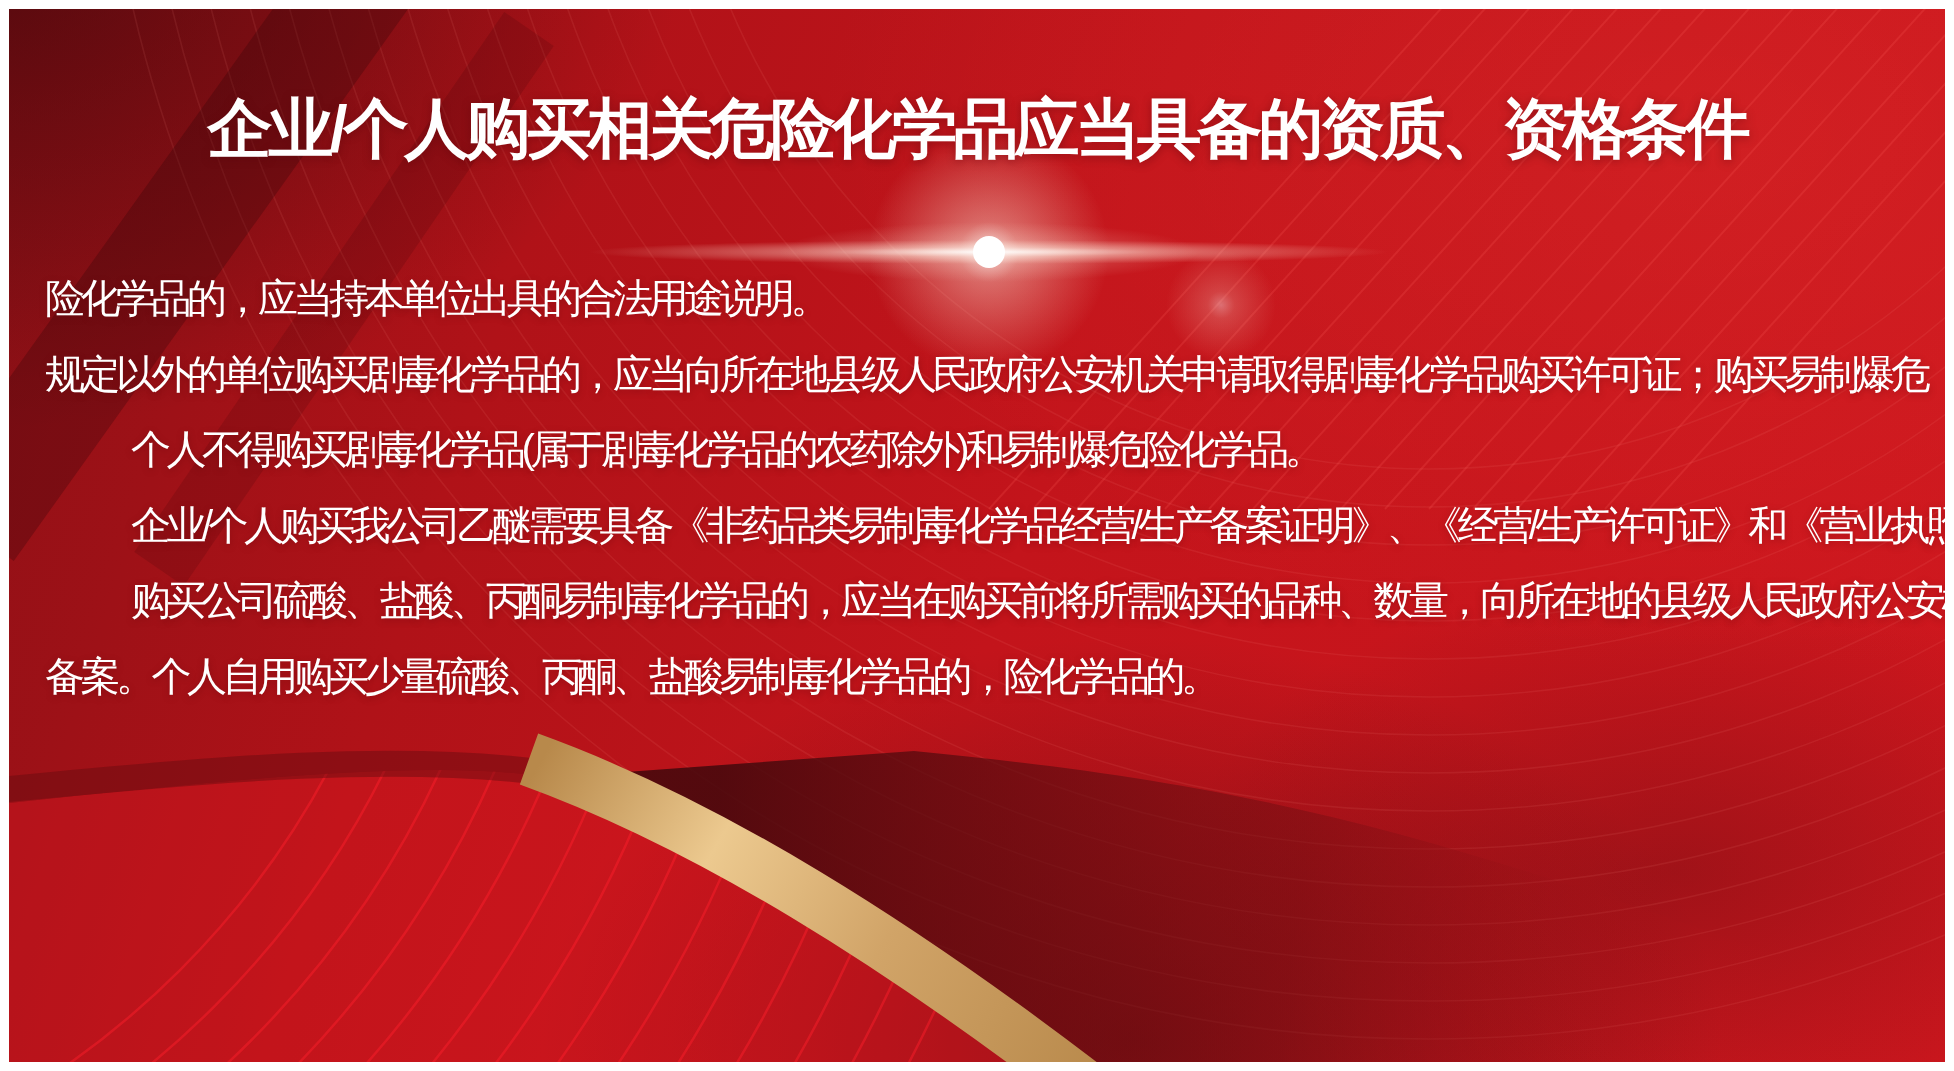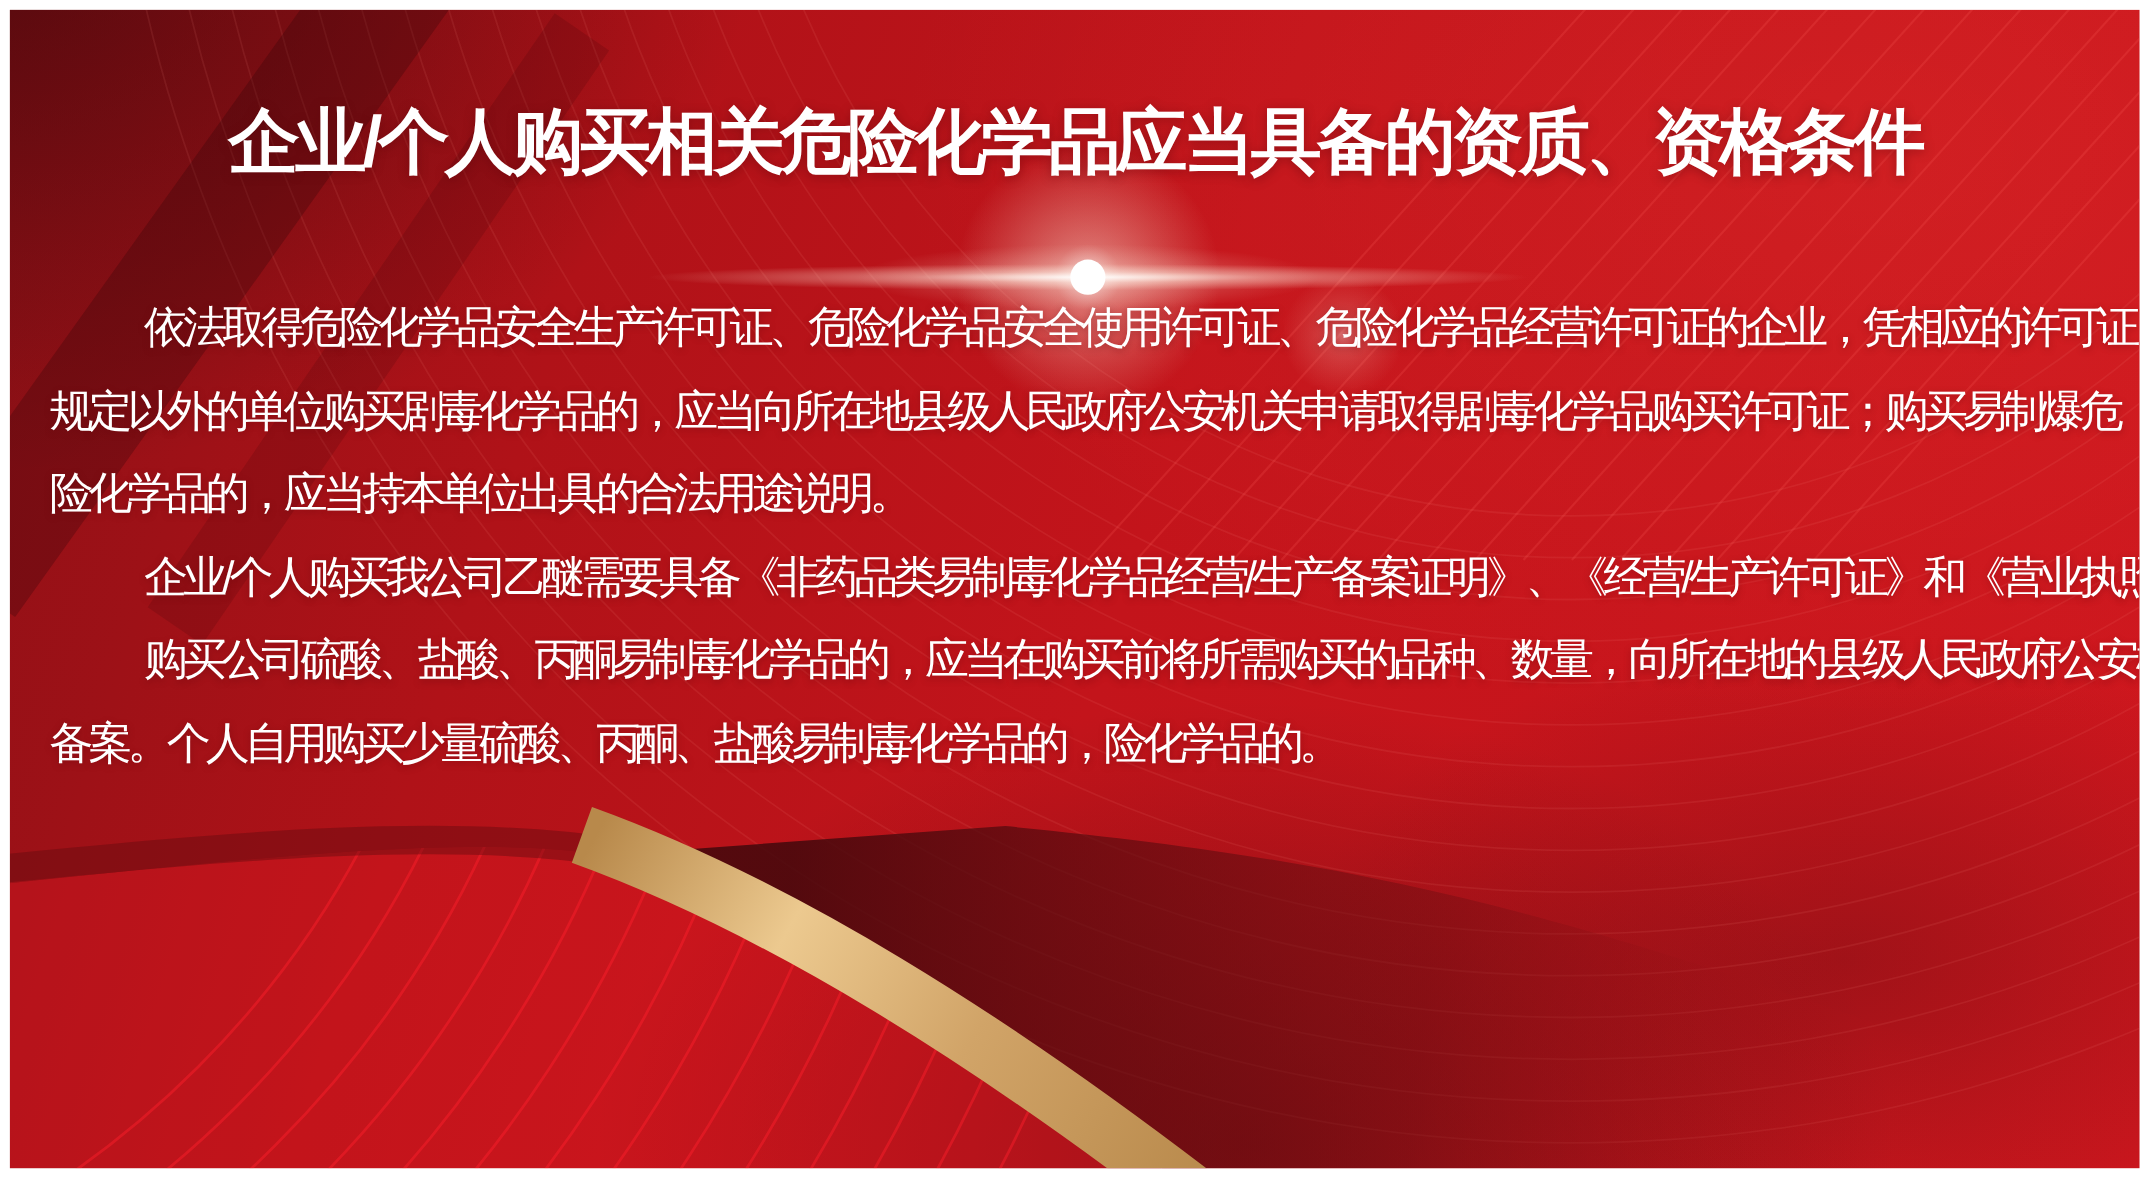--- a/index.html
+++ b/index.html
@@ -147,23 +147,23 @@
         <ellipse cx="980" cy="243" rx="210" ry="30" fill="url(#fStreak)" opacity="0.55"></ellipse>
         <circle cx="980" cy="243" r="16" fill="#ffffff"></circle>
         <circle cx="1212" cy="296" r="55" fill="url(#fGlow)" opacity="0.4"></circle>
       </g>
     </svg>
 
     <div class="content">
       <h1 class="title">企业/个人购买相关危险化学品应当具备的资质、资格条件</h1>
 
       <div class="body-text">
-        <div class="line indent">依法取得危险化学品安全生产许可证、危险化学品安全使用许可证、危险化学品经营许可证的企业，凭相应的许可证</div>
+        <div class="line">险化学品的，应当持本单位出具的合法用途说明。</div>
         <div class="line">规定以外的单位购买剧毒化学品的，应当向所在地县级人民政府公安机关申请取得剧毒化学品购买许可证；购买易制爆危</div>
-        <div class="line">险化学品的，应当持本单位出具的合法用途说明。</div>
+        <div class="line indent">个人不得购买剧毒化学品(属于剧毒化学品的农药除外)和易制爆危险化学品。</div>
         <div class="line indent">企业/个人购买我公司乙醚需要具备《非药品类易制毒化学品经营/生产备案证明》、《经营/生产许可证》和《营业执照》。</div>
         <div class="line indent">购买公司硫酸、盐酸、丙酮易制毒化学品的，应当在购买前将所需购买的品种、数量，向所在地的县级人民政府公安机关</div>
         <div class="line">备案。个人自用购买少量硫酸、丙酮、盐酸易制毒化学品的，险化学品的。</div>
       </div>
     </div>
 
   </div>
 </div>
 
 </body></html>

